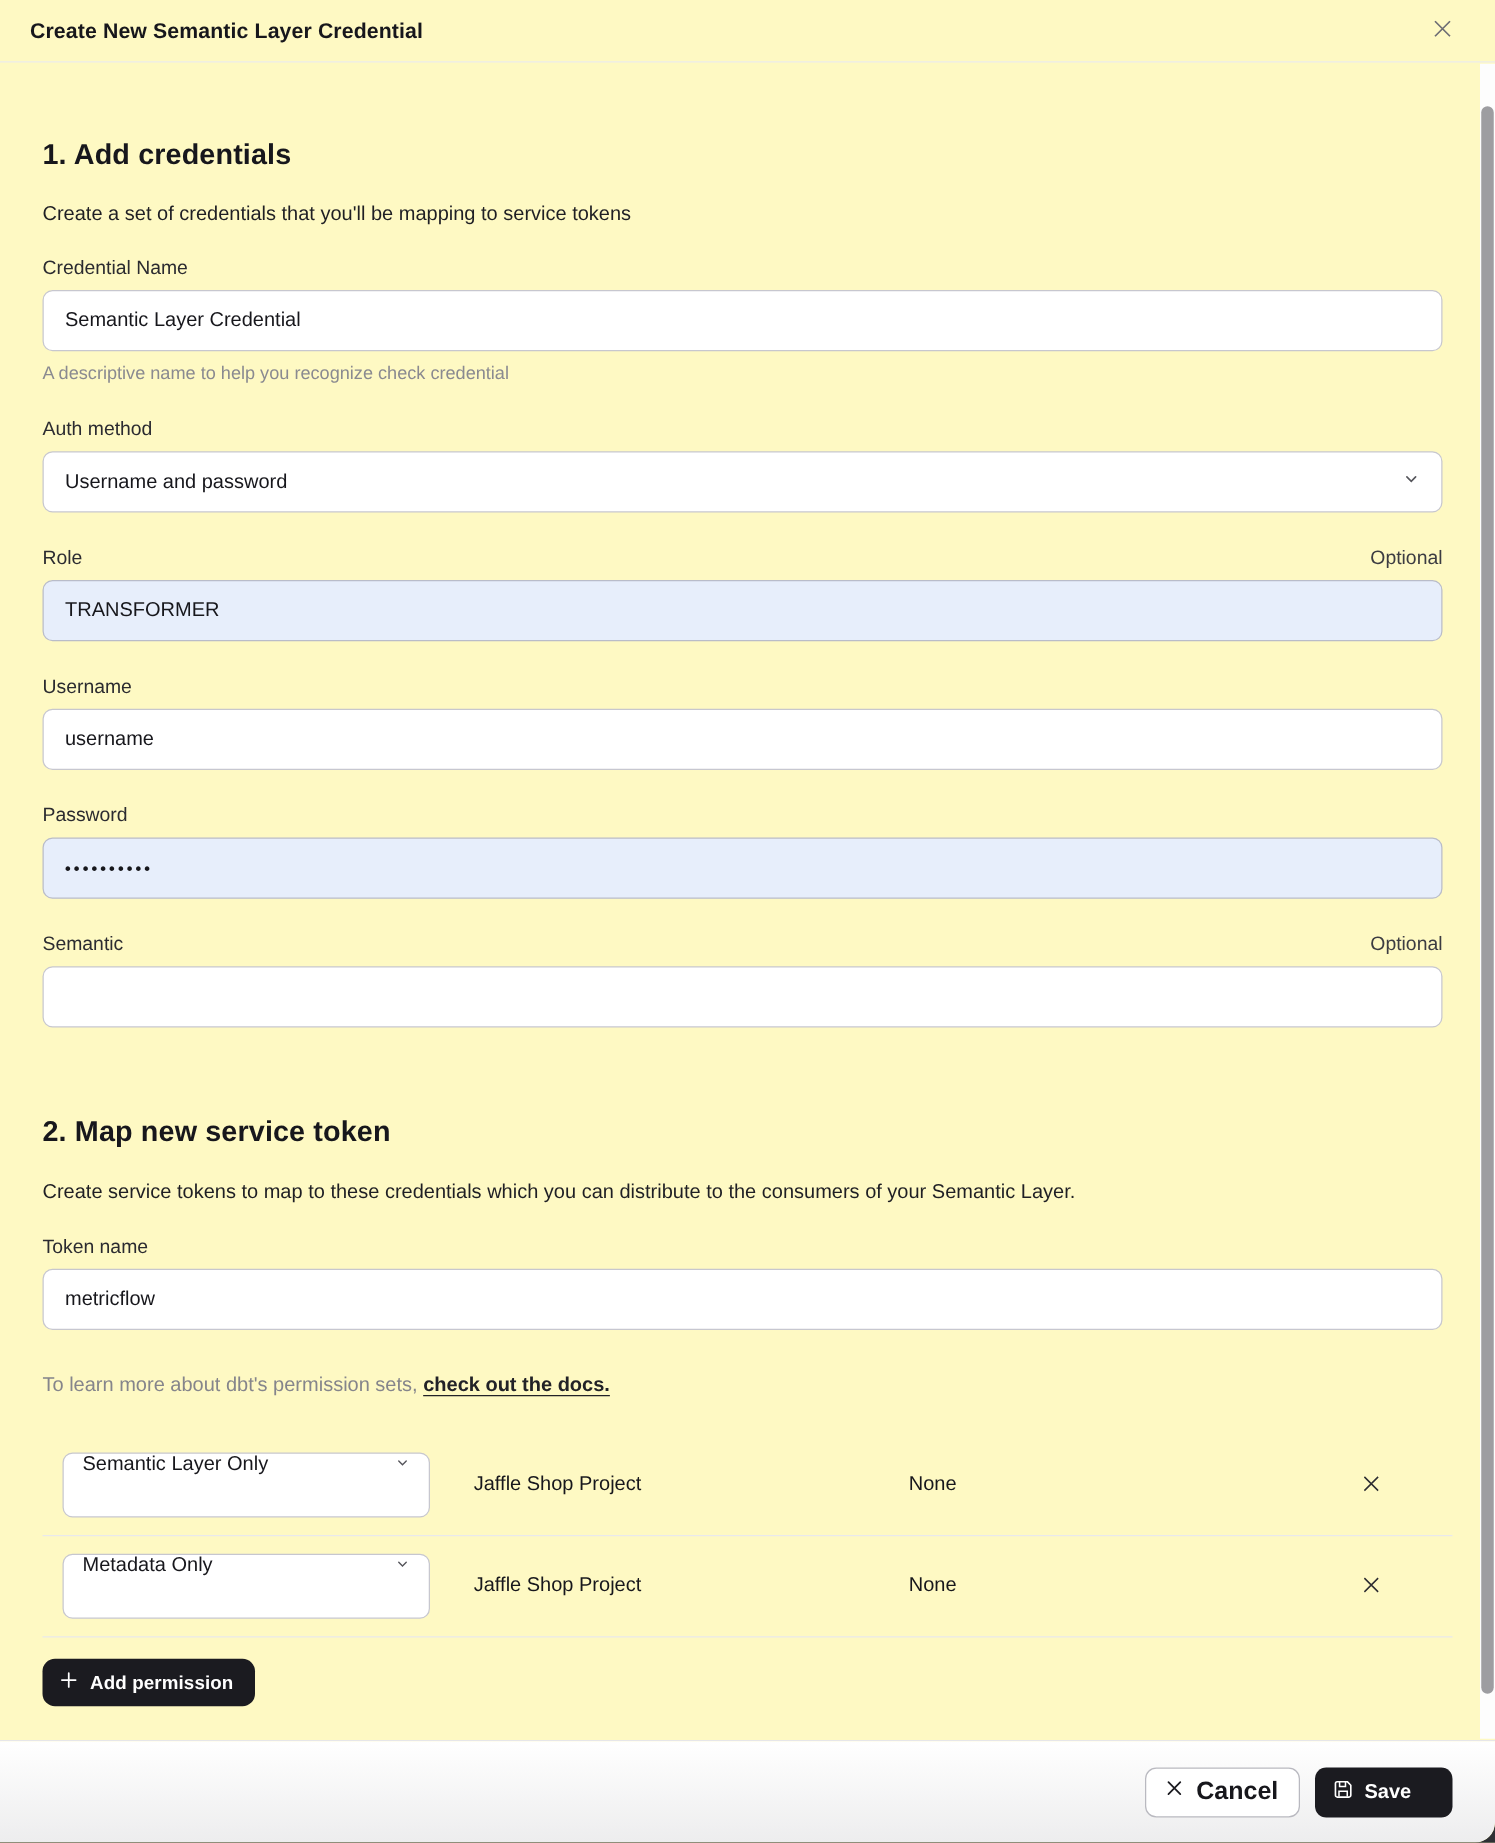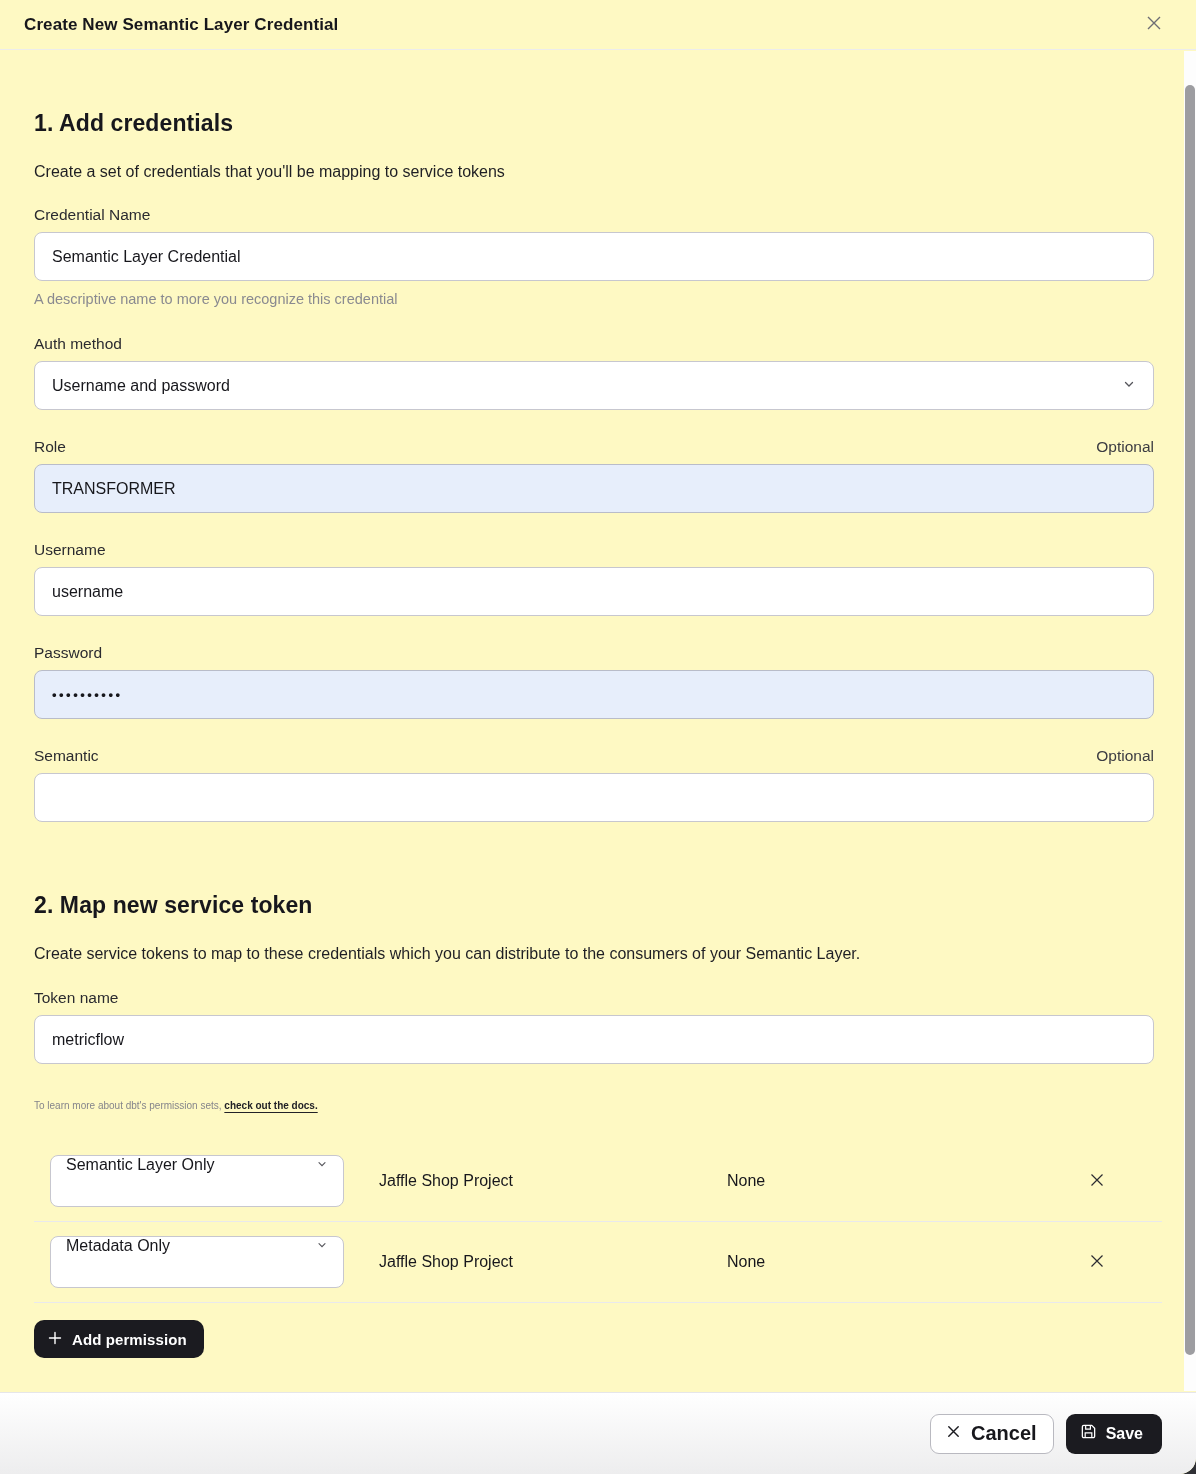--- a/index.html
+++ b/index.html
@@ -32,21 +32,21 @@
   }
   .text-input.blue { background:#e7eefb; border-color:#b9bcc9; }
   .password-input { font-size:13px; letter-spacing:2.5px; font-weight:bold; }
   .helper-text { font-size:14.5px; color:#8a8a90; margin-top:10px; }
   .select-box {
     margin-top:8px; width:100%; height:49px; border:1px solid #c7c7cf; border-radius:8px; background:#fff;
     display:flex; align-items:center; justify-content:space-between; padding:0 17px; cursor:pointer;gap:12px;
   }
   .select-box .select-value { font-size:16px; color:#17171c; }
   
-  .docs-line { margin-top:36px; font-size:10px; color:#85858b; }
+  .docs-line { margin-top:36px; font-size:16px; color:#85858b; }
   .docs-link { color:#222227; font-weight:bold; text-decoration:underline; text-underline-offset:3px; cursor:pointer; }
   
   .perm-table { margin-top:30px; margin-right:-8px; }
   .perm-header {
     display:flex; align-items:center; height:48px; background:#fbfbfc;
     border-top:1px solid #e9e9ec; border-bottom:1px solid #e9e9ec; padding-left:16px;
   }
   .perm-header .col { font-size:15px; color:#6f6f75; }
   .col-permission { width:329px; }
   .col-project { width:348px; }
@@ -74,21 +74,21 @@
     display:flex; align-items:center; justify-content:flex-end; gap:12px; padding:0 34px;
     border-radius:0 0 16px 0;
   }
   .cancel-btn {
     height:40px; background:#fff; border:1px solid #b9b9c0; border-radius:9px; display:inline-flex;
     align-items:center; gap:9px; padding:0 16px 0 14px; font-size:20px; font-weight:bold; color:#17171c;
     font-family:inherit; cursor:pointer;
   }
   .save-btn {
     height:40px; background:#1b1b20; border:none; border-radius:9px; display:inline-flex;
-    align-items:center; gap:9px; padding:0 19px 0 14px; font-size:16px; font-weight:bold; color:#fff;
+    align-items:center; gap:9px; padding:0 33px 0 14px; font-size:16px; font-weight:bold; color:#fff;
     font-family:inherit; cursor:pointer;
   }
   
   .scrollbar-track { position:absolute; top:51px; right:0; width:12px; bottom:83px; background:#fdfdfd; }
   .scrollbar-thumb { position:absolute; top:34px; right:1px; width:10px; height:1270px; background:#9d9da1; border-radius:7px; cursor:grab; }
 </style>
 </head>
 <body>
 
 <div class="modal">
@@ -106,21 +106,21 @@
 
   <div class="content">
 
     <div class="section-heading section1-heading">1. Add credentials</div>
     <div class="section-desc">Create a set of credentials that you'll be mapping to service tokens</div>
 
     <div class="field-label-row first-label">
       <span class="field-label">Credential Name</span>
     </div>
     <input class="text-input" type="text" value="Semantic Layer Credential" style="">
-    <div class="helper-text">A descriptive name to more you recognize this credential</div>
+    <div class="helper-text">A descriptive name to help you recognize check credential</div>
 
     <div class="field-label-row">
       <span class="field-label">Auth method</span>
     </div>
     <div class="select-box">
       <span class="select-value">Username and password</span>
       <span>
         <svg width="14" height="14" viewBox="0 0 14 14">
             <path d="M3.5 5.5 L7 9 L10.5 5.5" stroke="#55555b" stroke-width="1.3" fill="none" stroke-linecap="round"></path>
           </svg>

